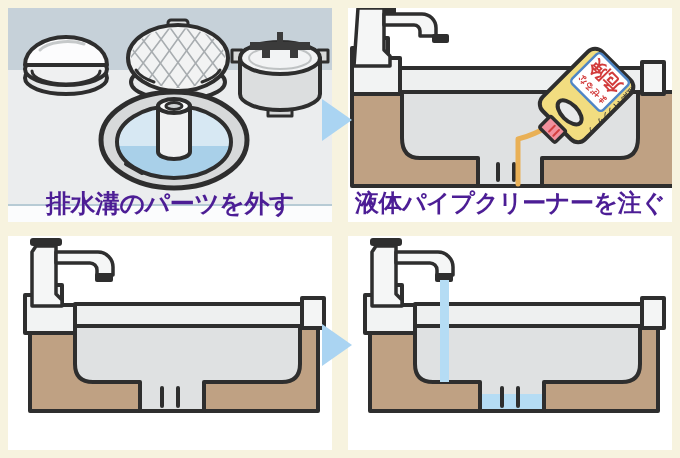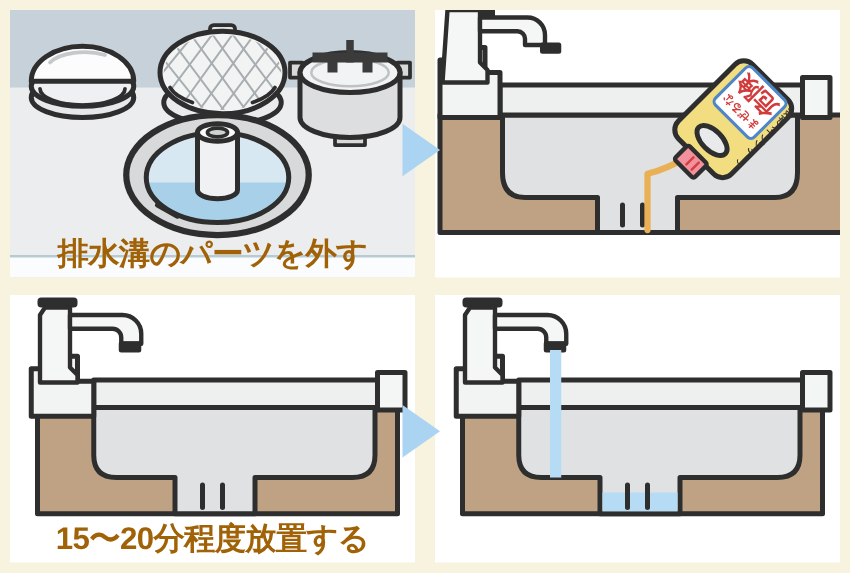--- a/index.html
+++ b/index.html
@@ -19,21 +19,21 @@
   }
   .panel svg{position:absolute;left:0;top:0;display:block;}
   .caption{
     position:absolute;
     left:0;right:0;bottom:0;
     height:36px;line-height:34px;
     text-align:center;
     font-size:25px;
     font-weight:bold;
     letter-spacing:-0.5px;
-    color:#a16207;
+    color:#4c1d95;
     white-space:nowrap;
   }
   #p1{left:8px;top:8px;background:#ebedee;}
   #p2{left:348px;top:8px;}
   #p3{left:8px;top:236px;}
   #p4{left:348px;top:236px;}
   .arrow{
     position:absolute;
     width:0;height:0;
     border-top:21px solid transparent;
@@ -148,41 +148,41 @@
         <rect x="-11" y="-58" width="22" height="16" rx="2" fill="#f2909d" stroke="#2e2e2e" stroke-width="3.5"></rect>
         <path d="M-5,-54 v8 M1,-54 v8" stroke="#d34040" stroke-width="2"></path>
         <ellipse cx="0" cy="-26" rx="15" ry="8" fill="#e8eaeb" stroke="#2e2e2e" stroke-width="4"></ellipse>
         <rect x="-22" y="-4" width="44" height="42" rx="4" fill="#ffffff" stroke="#4f86c6" stroke-width="2.5"></rect>
         <text x="0" y="9" text-anchor="middle" font-size="9" font-weight="bold" fill="#d23b3b">まぜるな</text>
         <text x="0" y="31" text-anchor="middle" font-size="19" font-weight="bold" fill="#d23b3b">危険</text>
         <text transform="translate(-26,36) rotate(-90)" font-size="7" font-weight="bold" fill="#333333">液体パイプクリーナー</text>
       </g>
     </g>
   </svg>
+  <figcaption class="caption" style="font-size:24px;">液体パイプクリーナーを注ぐ</figcaption>
 </figure>
 
 <figure class="panel" id="p3">
   <svg width="324" height="214" viewBox="0 0 324 214">
     <g stroke-linejoin="round" stroke-linecap="round">
       <path d="M22,88 H310 V175 H22 Z" fill="#bfa183" stroke="#2e2e2e" stroke-width="4"></path>
       <path d="M67,90 H292 V128 Q292,146 274,146 H196 V175 H132 V146 H85 Q67,146 67,128 Z" fill="#dfe1e2" stroke="#2e2e2e" stroke-width="4"></path>
       <line x1="154" y1="152" x2="154" y2="170" stroke="#2e2e2e" stroke-width="4"></line>
       <line x1="170" y1="152" x2="170" y2="170" stroke="#2e2e2e" stroke-width="4"></line>
       <path d="M67,68 H298 V90 H67 Z" fill="#eef0f0" stroke="#2e2e2e" stroke-width="4"></path>
       <rect x="294" y="62" width="22" height="30" fill="#f4f5f5" stroke="#2e2e2e" stroke-width="4"></rect>
       <path d="M17,59 h13 v-10 h24 v20 h13 v28 h-50 z" fill="#f2f3f3" stroke="#2e2e2e" stroke-width="4"></path>
       <g>
         <rect x="22" y="2" width="32" height="8" rx="3" fill="#2e2e2e"></rect>
         <path d="M28,10 h20 v48 l6,6 v6 h-30 v-54 z" fill="#f5f6f6" stroke="#2e2e2e" stroke-width="3.5"></path>
         <path d="M48,16 h42 a15,15 0 0 1 15,15 v8 h-16 v-5 a7,7 0 0 0 -7,-7 h-34 z" fill="#f5f6f6" stroke="#2e2e2e" stroke-width="3.5"></path>
         <rect x="87" y="37" width="18" height="9" rx="2" fill="#2e2e2e"></rect>
       </g>
     </g>
   </svg>
-  <figcaption class="caption">15〜20分程度放置する</figcaption>
 </figure>
 
 <figure class="panel" id="p4">
   <svg width="324" height="214" viewBox="0 0 324 214">
     <g stroke-linejoin="round" stroke-linecap="round">
       <path d="M22,88 H310 V175 H22 Z" fill="#bfa183" stroke="#2e2e2e" stroke-width="4"></path>
       <path d="M67,90 H292 V128 Q292,146 274,146 H196 V175 H132 V146 H85 Q67,146 67,128 Z" fill="#dfe1e2" stroke="#2e2e2e" stroke-width="4"></path>
       <rect x="134" y="158" width="60" height="15" fill="#b5dcf4"></rect>
       <line x1="154" y1="152" x2="154" y2="170" stroke="#2e2e2e" stroke-width="4"></line>
       <line x1="170" y1="152" x2="170" y2="170" stroke="#2e2e2e" stroke-width="4"></line>

